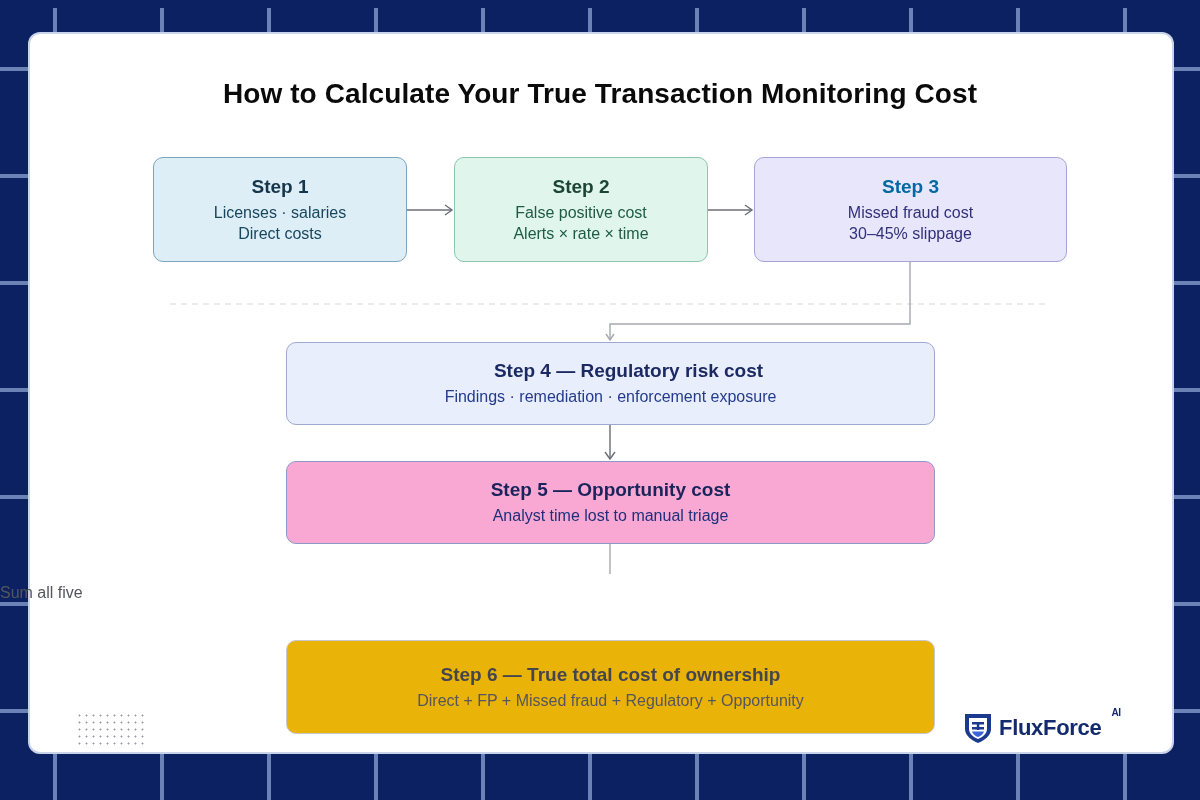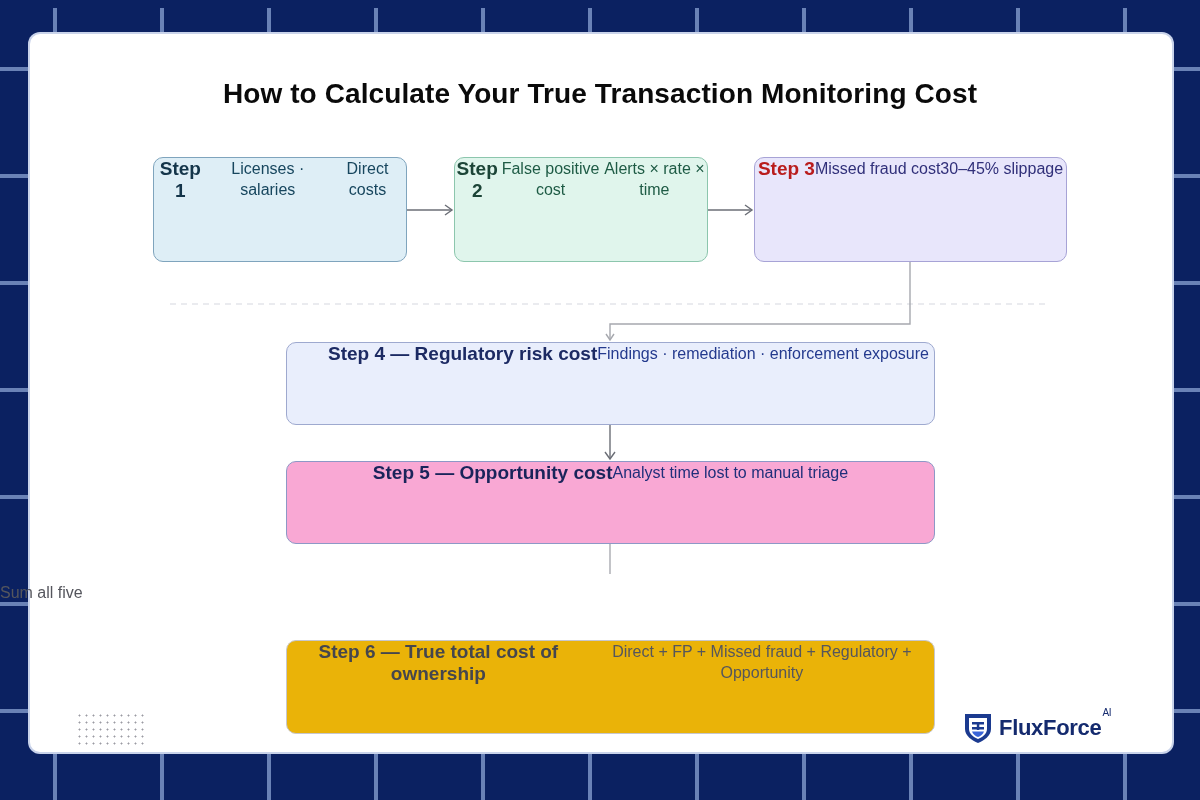--- a/index.html
+++ b/index.html
@@ -14,44 +14,44 @@
       position: absolute; left: 30px; top: 34px; width: 1142px; height: 718px;
       background: #ffffff; border-radius: 10px;
       box-shadow: 0 0 0 2px #c9d3ea;
     }
     .title {
       position: absolute; left: 0; right: 0; top: 78px; text-align: center;
       font-size: 28px; font-weight: 700; color: #0a0a0a; letter-spacing: 0.1px;
     }
     .box {
       position: absolute; box-sizing: border-box; border-radius: 10px;
-      text-align: center; display: flex; justify-content: center;
+      text-align: center; display: flex; flex-direction: column; justify-content: center;
     }
     .box .h { font-size: 19px; font-weight: 700; margin-bottom: 4px; }
     .box .s { font-size: 16px; line-height: 21px; }
     .b1 { left: 153px; top: 157px; width: 254px; height: 105px; background: #deeef6; border: 1.5px solid #7fa4bd; color: #17465e; }
     .b1 .h { color: #14354a; }
     .b2 { left: 454px; top: 157px; width: 254px; height: 105px; background: #e0f5ec; border: 1.5px solid #8cc6ad; color: #1e5b45; }
     .b2 .h { color: #1c4537; }
     .b3 { left: 754px; top: 157px; width: 313px; height: 105px; background: #e8e6fb; border: 1.5px solid #a7a3d6; color: #31307a; }
-    .b3 .h { color: #b91c1c; }
+    .b3 .h { color: #0369a1; }
     .b4 { left: 286px; top: 342px; width: 649px; height: 83px; background: #e9eefc; border: 1.5px solid #9ea9cf; color: #243a8e; }
     .b4 .h { color: #1c2a63; padding-left: 36px; }
     .b5 { left: 286px; top: 461px; width: 649px; height: 83px; background: #f9a8d4; border: 1.5px solid #8d98c6; color: #1f2f7a; }
     .b5 .h { color: #19245a; }
     .b6 { left: 286px; top: 640px; width: 649px; height: 94px; background: #eab308; border: 1.5px solid #c7c7cd; color: #55565d; }
     .b6 .h { color: #45464d; }
     .sum-label { position: absolute; left: 0; right: 0; top: 584px; text-align: left; font-size: 16px; color: #55565d; }
     svg.connectors { position: absolute; left: 0; top: 0; width: 1200px; height: 800px; pointer-events: none; }
     .dots { position: absolute; left: 76px; top: 712px; width: 68px; height: 36px;
       background-image: radial-gradient(circle, #9a9aa2 0.9px, transparent 1.1px);
       background-size: 7px 7px; }
     .logo { position: absolute; left: 963px; top: 712px; display: flex; align-items: center; gap: 6px; }
     .logo-text { font-size: 22px; font-weight: 700; color: #142a6e; letter-spacing: -0.3px; }
-    .logo-sup { font-size: 10px; font-weight: 400; color: #142a6e; vertical-align: top; position: relative; top: -8px; margin-left: 1px; }
+    .logo-sup { font-size: 10px; font-weight: 700; color: #142a6e; vertical-align: top; position: relative; top: -8px; margin-left: 10px; }
   </style>
 </head>
 <body>
 
 <div>
   <div class="grid-v" style="left:53px"></div>
   <div class="grid-v" style="left:160px"></div>
   <div class="grid-v" style="left:267px"></div>
   <div class="grid-v" style="left:374px"></div>
   <div class="grid-v" style="left:481px"></div>

